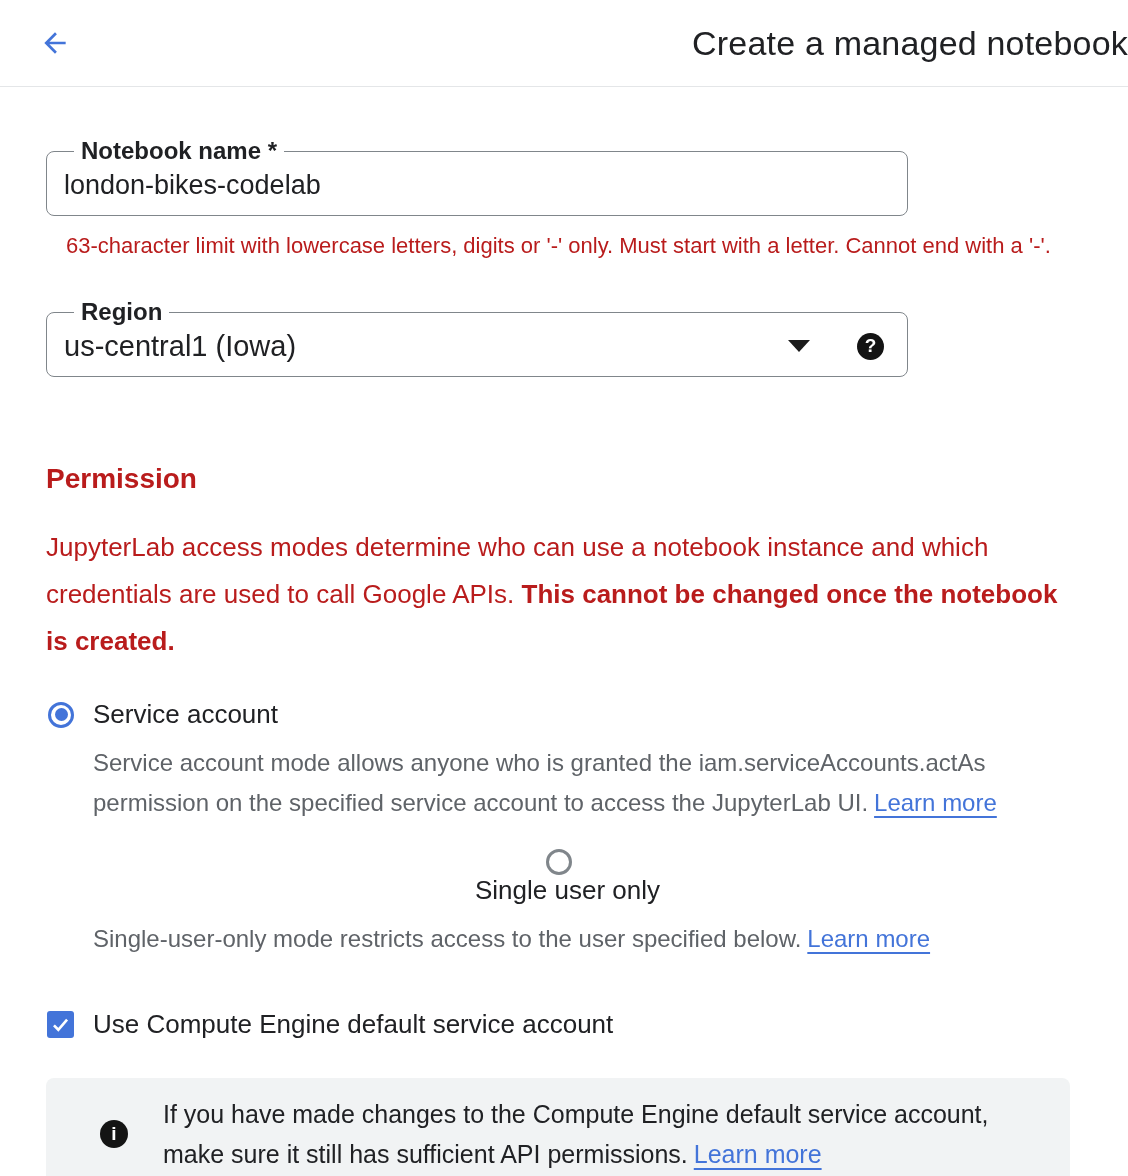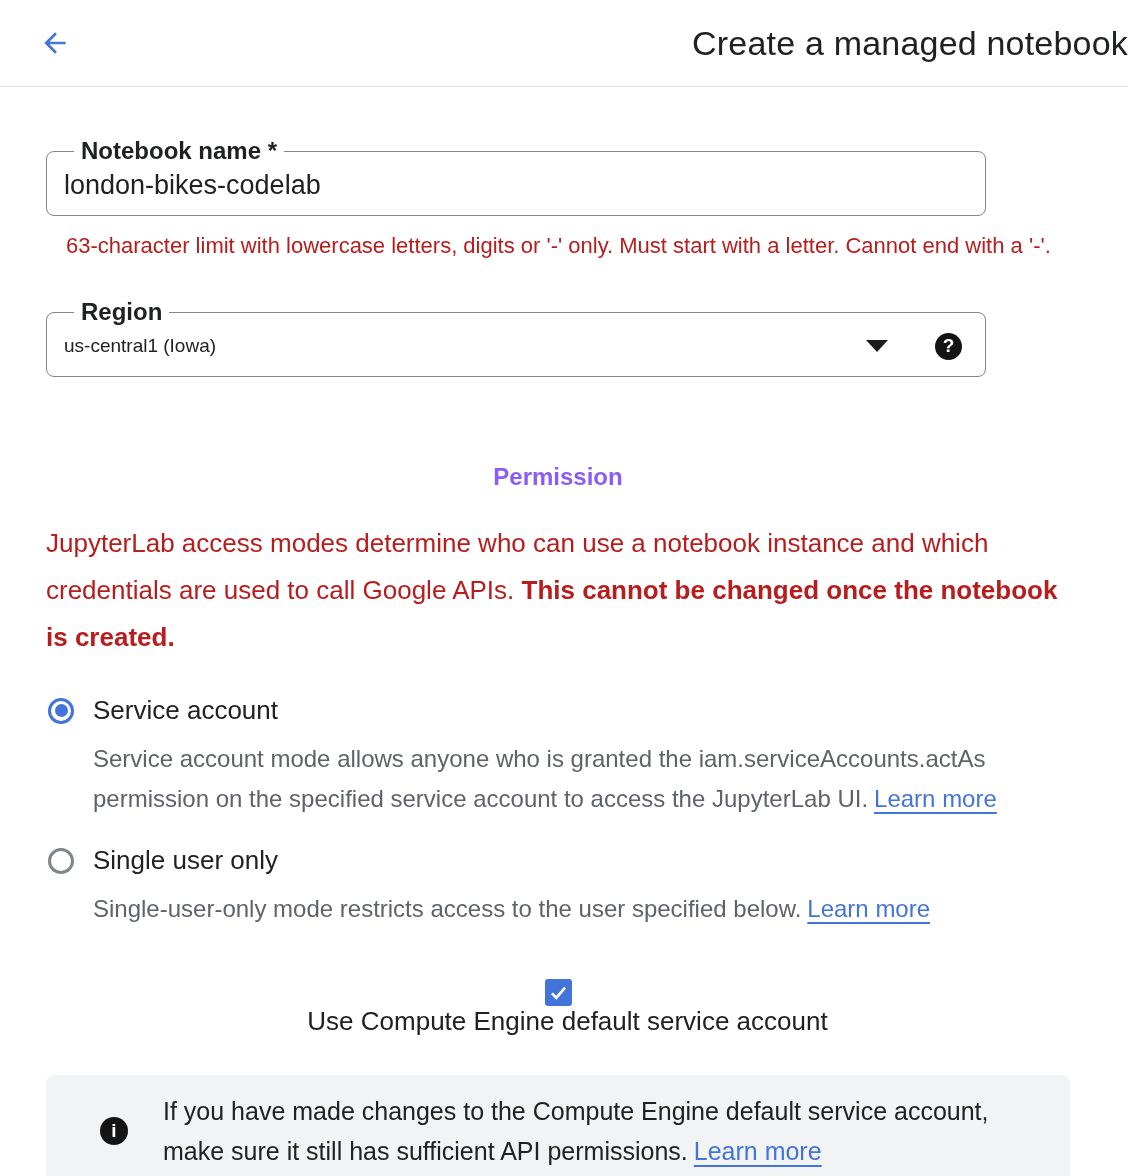--- a/index.html
+++ b/index.html
@@ -32,21 +32,21 @@
     font-size:34px;
     font-weight:400;
     color:#202124;
     letter-spacing:0.2px;
   }
   
   .content { padding:0 58px 0 46px; width:1128px; }
 
   
   fieldset.field {
-    width:940px;
+    width:862px;
     min-inline-size:0;
     border:1px solid #80868b;
     border-radius:8px;
     height:78px;
     padding:0 16px 0 17px;
     background:#fff;
   }
   fieldset.field legend {
     font-size:24px;
     font-weight:700;
@@ -65,21 +65,21 @@
   }
   .field-input {
     border:none; outline:none;
     font-family:"Liberation Sans", sans-serif;
     font-size:27px;
     color:#202124;
     width:100%;
     background:transparent;
     padding:0;
   }
-  .select-value { font-size:19px; color:#202124; flex:1 1 auto; }
+  .select-value { font-size:29px; color:#202124; flex:1 1 auto; }
   .dropdown-arrow {
     width:0; height:0;
     border-left:11px solid transparent;
     border-right:11px solid transparent;
     border-top:12px solid #1b1b1b;
     margin-right:47px;
     cursor:pointer;
   }
   .help-circle {
     width:27px; height:27px;
@@ -96,24 +96,23 @@
     max-width:990px;
     font-size:22px;
     line-height:32px;
     color:#b91c1c;
   }
   .field-region { margin-top:37px; }
 
   
   .section-heading {
     margin-top:86px;
-    font-size:24px;
+    font-size:28px;
     font-weight:700;
-    color:#8b5cf6;
-    text-align:center;
+    color:#b91c1c;
   }
   .section-intro {
     margin-top:29px;
     font-size:26px;
     line-height:47px;
     color:#b91c1c;
     max-width:1030px;
   }
   .section-intro .bold { font-weight:700; }
 
@@ -144,36 +143,35 @@
     font-size:26px;
     color:#202124;
   }
   .radio-desc {
     margin:13px 0 0 47px;
     max-width:935px;
     font-size:24px;
     line-height:40px;
     color:#5f6368;
   }
-  .radio-desc + .radio-row { margin-top:26px; }
+  .radio-desc + .radio-row { margin-top:26px;flex-direction:column; }
   a.learn-more {
     color:#4374d9;
     text-decoration:underline;
     text-underline-offset:5px;
     margin-left:6px;
     cursor:pointer;
   }
 
   
   .checkbox-row {
     margin-top:50px;
     display:flex;
     align-items:center;
     cursor:pointer;
-    flex-direction:column;
   }
   .checkbox-box {
     width:27px; height:27px;
     border-radius:3px;
     background:#4374d9;
     margin-left:1px;
     display:flex; align-items:center; justify-content:center;
     flex:0 0 auto;
   }
   .checkbox-box svg { width:21px; height:21px; }

